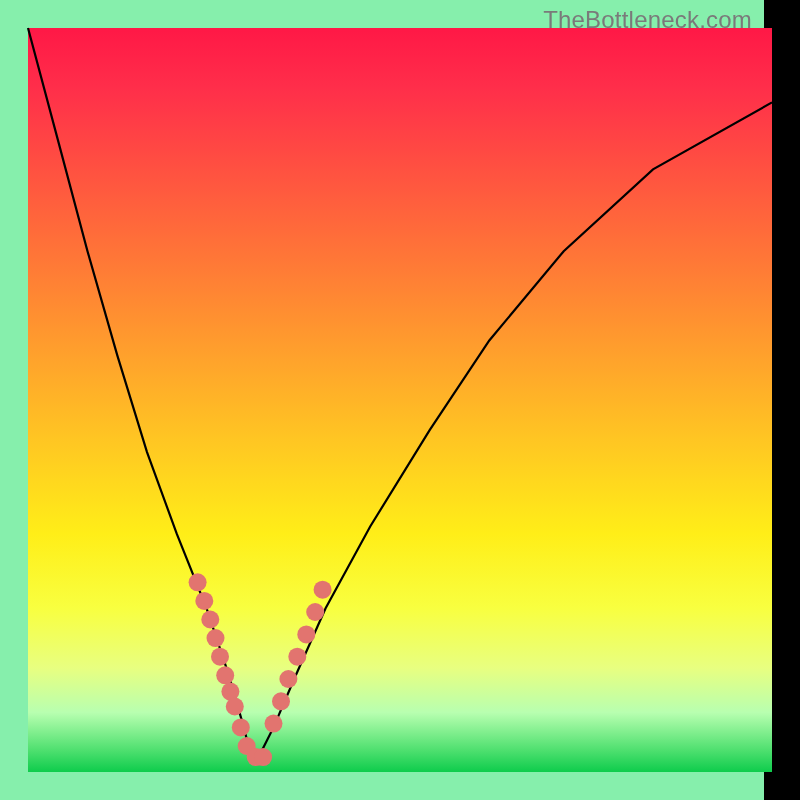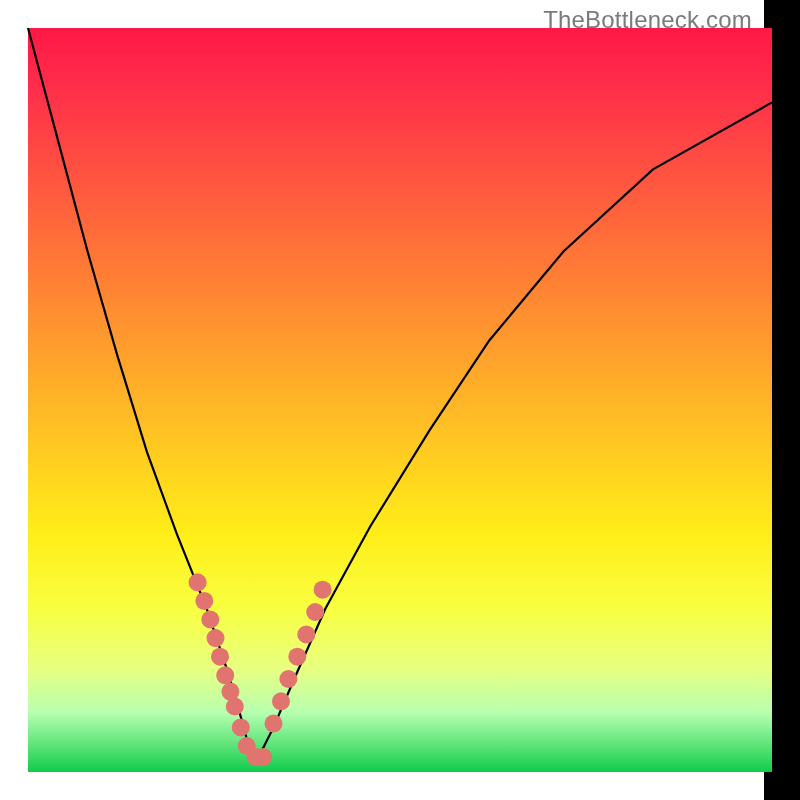--- a/index.html
+++ b/index.html
@@ -8,21 +8,21 @@
     width: 800px;
     height: 800px;
     overflow: hidden;
     background: #000;
     font-family: Arial, Helvetica, sans-serif;
   }
   .stage {
     position: relative;
     width: 764px;
     height: 800px;
-    background: #ffffff;
+    background: #86efac;
   }
   .plot-area {
     position: absolute;
     left: 28px;
     top: 28px;
     width: 744px;
     height: 744px;
     
     background: linear-gradient(to bottom,
       #ff1846 0%,

